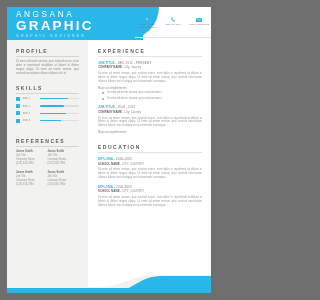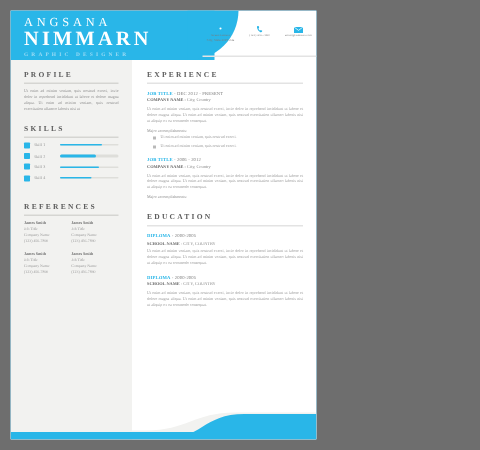--- a/index.html
+++ b/index.html
@@ -3,21 +3,21 @@
 <meta charset="utf-8">
 <style>
   html,body{margin:0;padding:0;}
   body{
     width:218px;height:300px;overflow:hidden;
     background:#6e6e6e;
     font-family:"Liberation Sans", sans-serif;
   }
   .page{
     position:absolute;left:7px;top:7px;width:204px;height:286px;
-    background:#7dd3fc;overflow:hidden;font-family:Liberation Serif, serif;
+    background:#000000;overflow:hidden;
   }
   
   .header{position:absolute;left:0;top:0;width:204px;height:33px;background:#ffffff;}
   .header-blue{
     position:absolute;left:0;top:0;width:136px;height:33px;background:#29b6e8;
   }
   .header-blue:after{
     content:"";position:absolute;left:118px;top:0;width:34px;height:33px;
     background:#29b6e8;border-radius:0 0 34px 0;
   }
@@ -103,21 +103,21 @@
 </head>
 <body>
 
 <div class="page">
 
   <div class="header">
     <div class="header-blue"></div>
 
     <div class="name-block">
       <div class="name-first">ANGSANA</div>
-      <div class="name-last">NIMMARN</div>
+      <div class="name-last">GRAPHIC</div>
       <div class="name-role">GRAPHIC DESIGNER</div>
     </div>
 
     <div class="contacts">
       <div class="contact">
         <div class="c-icon">
           <svg width="4" height="6" viewBox="0 0 8 12">
               <path d="M4 0C1.8 0 0 1.8 0 4c0 3 4 8 4 8s4-5 4-8c0-2.2-1.8-4-4-4z" fill="#29b6e8"></path>
               <circle cx="4" cy="4" r="1.4" fill="#ffffff"></circle>
             </svg>

